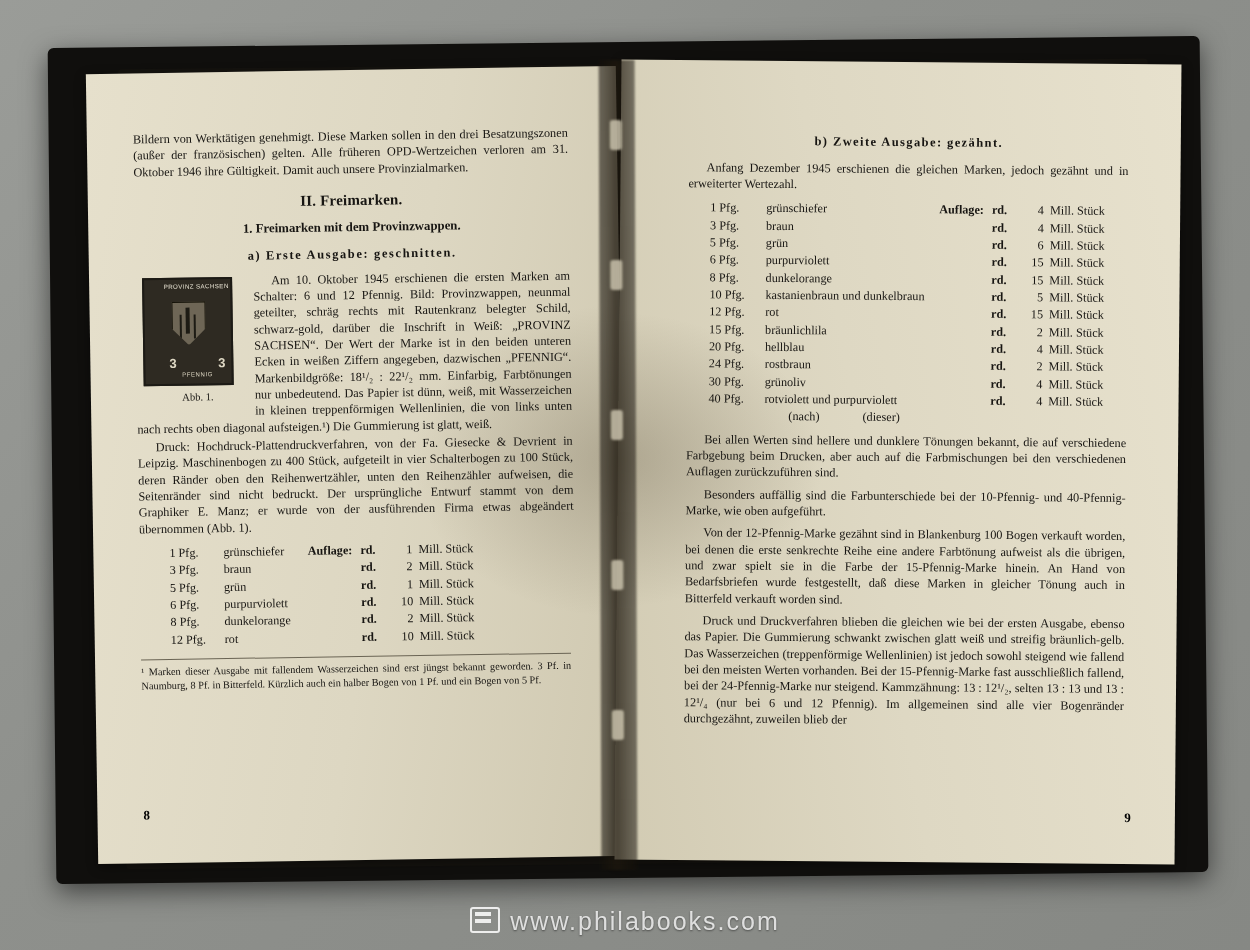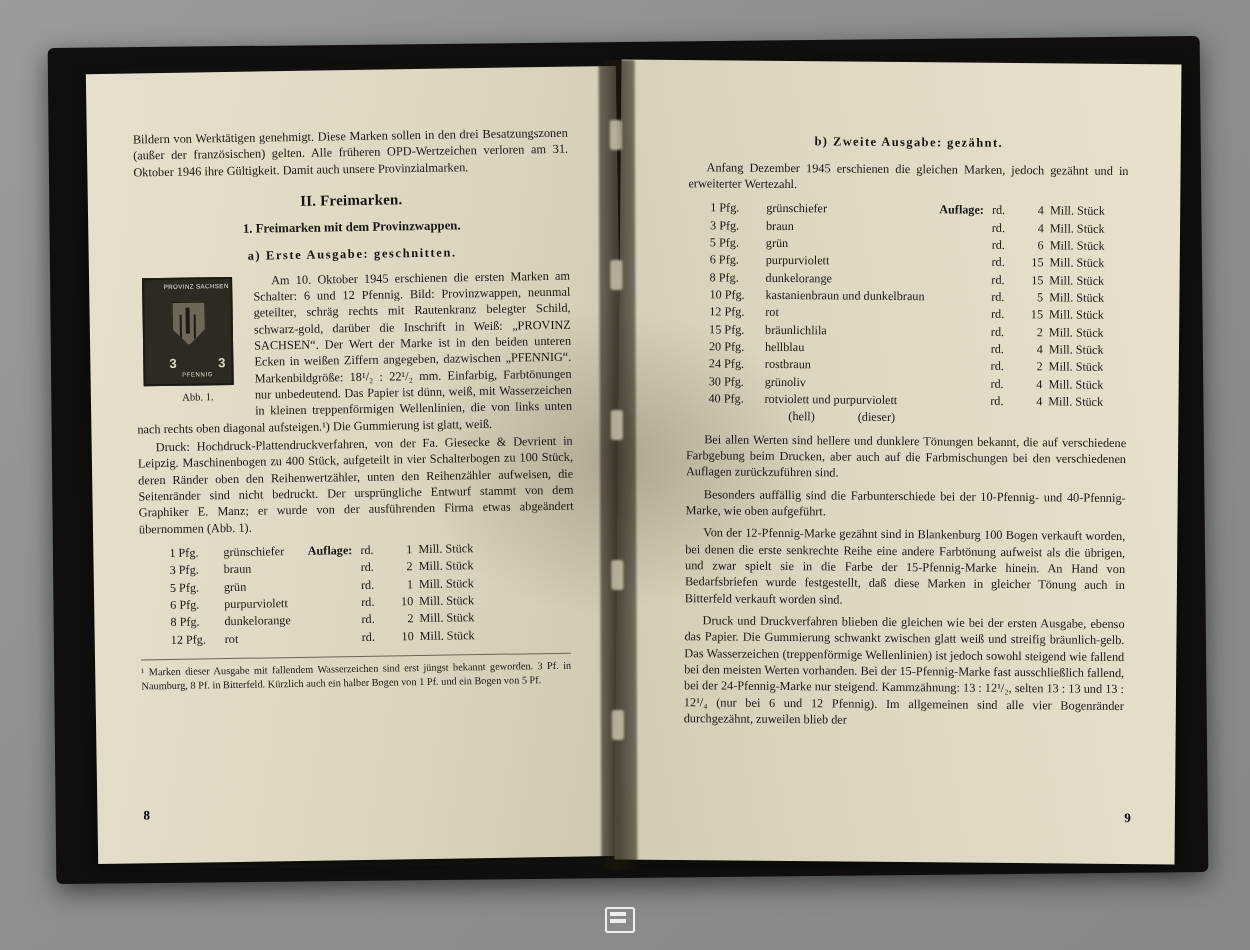--- a/index.html
+++ b/index.html
@@ -111,21 +111,21 @@
   .price-list {
     margin: 8px 0 6px 0;
     font-size: 12.2px;
     line-height: 1.42;
     border-collapse: collapse;
   }
   .price-list td { padding: 0 0 0 0; vertical-align: top; white-space: nowrap; }
   .c-val { width: 54px; padding-left: 30px !important; text-align: left; }
   .c-name { padding-right: 18px !important; }
   .c-auf { padding-right: 8px !important; font-weight: bold; }
-  .c-rd { width: 26px; }
+  .c-rd { width: 26px; font-weight: bold; }
   .c-qty { text-align: right; width: 26px; }
   .c-unit { padding-left: 6px !important; }
 
   .right .c-val { padding-left: 22px !important; width: 56px;}
   .right .c-name { padding-right: 14px !important; white-space: normal; }
 
   .footnote {
     margin-top: 10px;
     border-top: 1px solid #6a6454;
     padding-top: 5px;
@@ -435,21 +435,21 @@
             <td class="c-val">40 Pfg.</td>
             <td class="c-name">rotviolett und purpurviolett</td>
             <td class="c-auf"></td>
             <td class="c-rd">rd.</td>
             <td class="c-qty">4</td>
             <td class="c-unit">Mill. Stück</td>
           </tr>
           <tr>
             <td class="c-val"></td>
             <td class="c-name">
-              <span style="padding-left:24px">(hell)</span>
+              <span style="padding-left:24px">(nach)</span>
               <span style="padding-left:40px">(dieser)</span>
             </td>
             <td class="c-auf"></td>
             <td class="c-rd"></td>
             <td class="c-qty"></td>
             <td class="c-unit"></td>
           </tr>
         </tbody>
       </table>
 
@@ -463,16 +463,16 @@
 
   <div class="gutter">
     <div class="stitch" style="top:60px"></div>
     <div class="stitch" style="top:200px"></div>
     <div class="stitch" style="top:350px"></div>
     <div class="stitch" style="top:500px"></div>
     <div class="stitch" style="top:650px"></div>
   </div>
 
   <div class="watermark">
-    <span class="wm-icon"></span>
+    <span class="wm-icon"></span><span>www.philabooks.com</span>
   </div>
 
 </div>
 
 </body></html>

